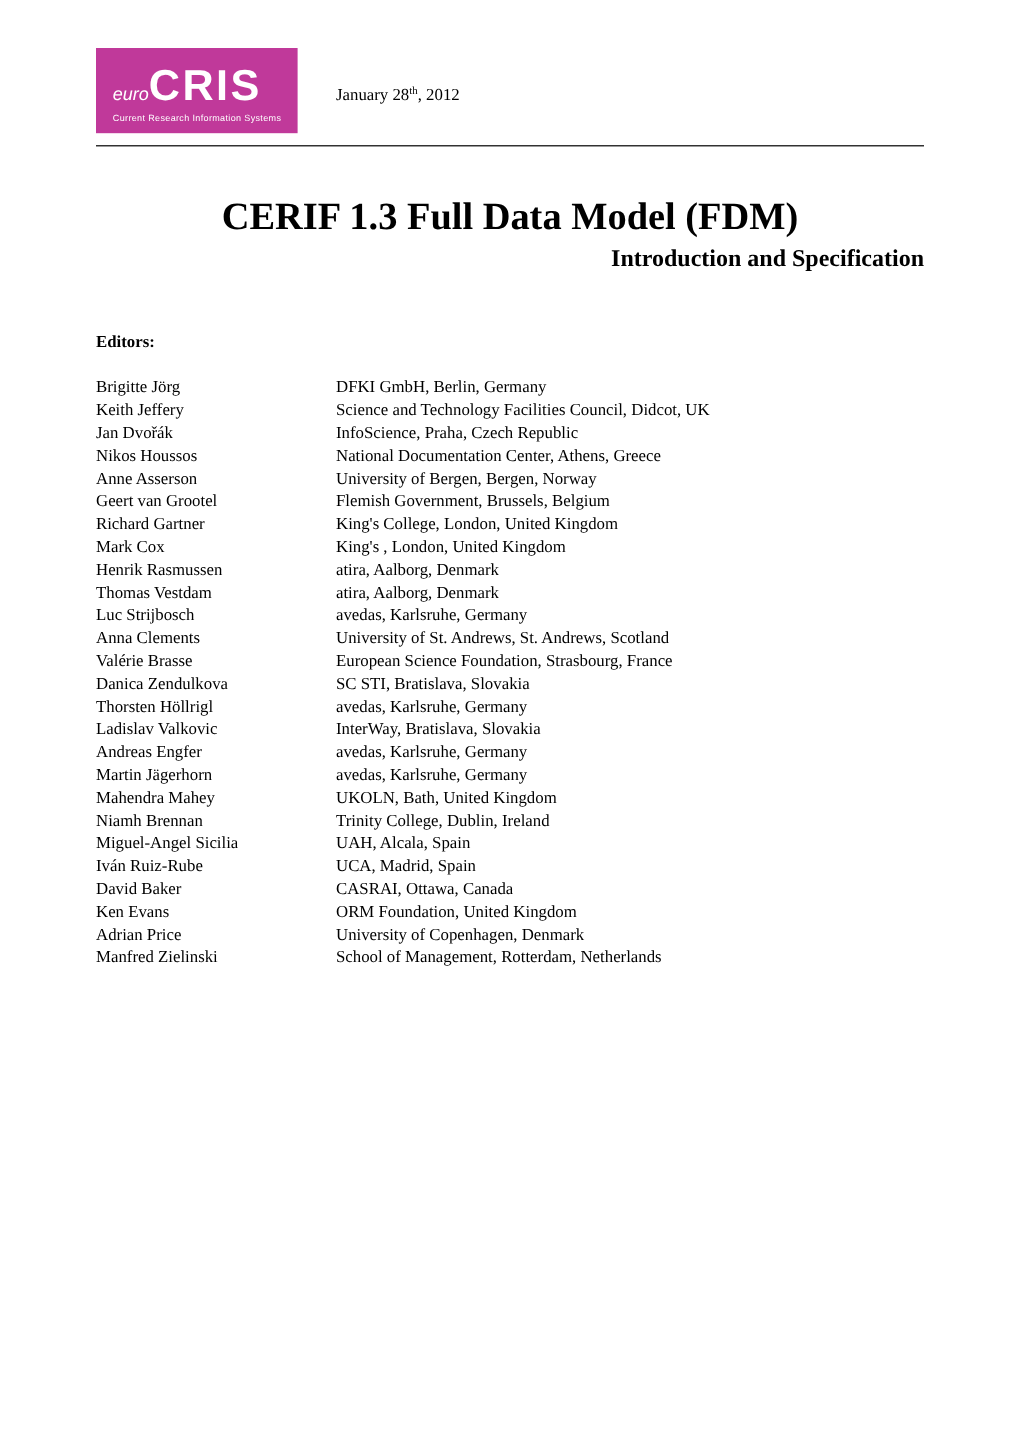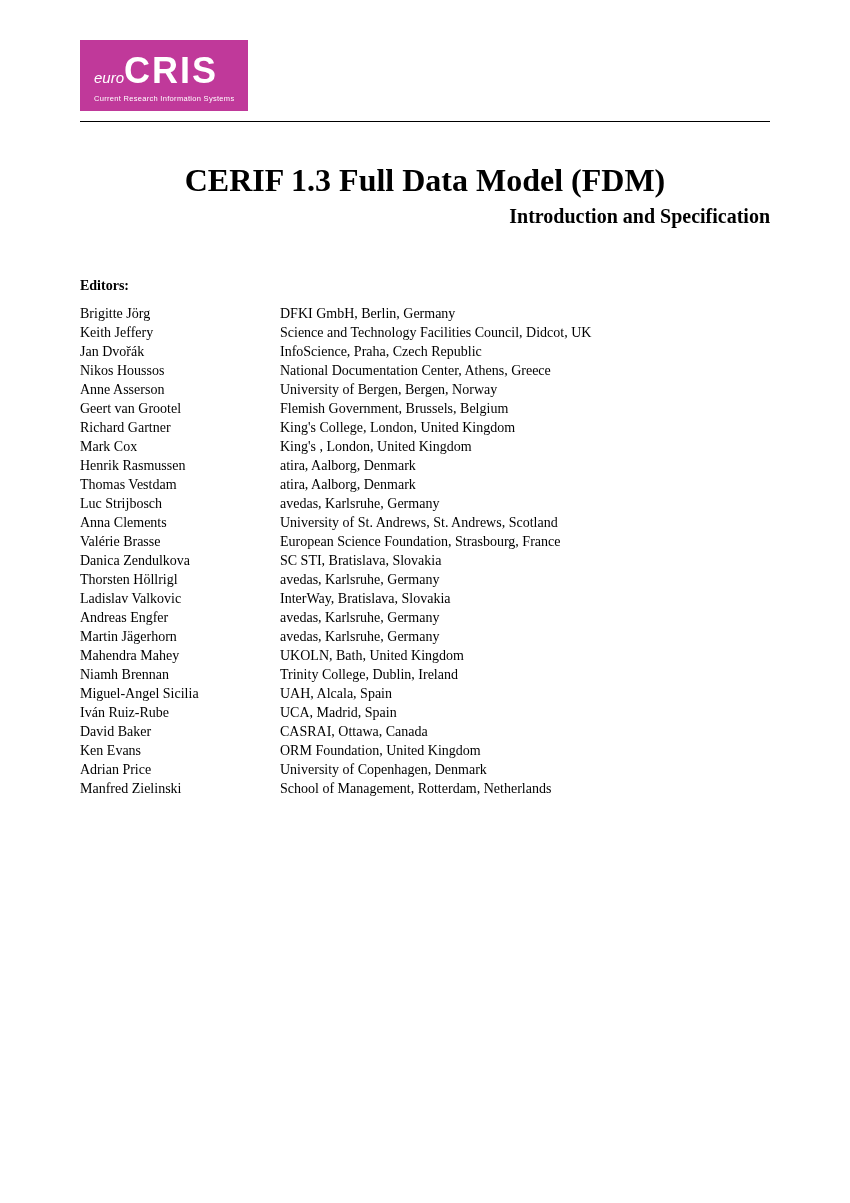--- a/index.html
+++ b/index.html
@@ -61,21 +61,21 @@
       color: #000;
       text-align: right;
     }
     .editors-section {
       margin-top: 10px;
     }
     .editors-label {
       font-size: 14px;
       font-weight: bold;
       color: #000;
-      margin-bottom: 10px;
+      margin-bottom: 20px;
     }
     .editors-table {
       width: 100%;
       border-collapse: collapse;
     }
     .editors-table tr td {
       font-size: 14px;
       color: #000;
       padding: 1.5px 0;
       vertical-align: top;
@@ -94,20 +94,23 @@
 
     <div class="logo-container">
       <div class="logo-box">
         <div>
           <span style="font-style:italic; font-size:15px; color:#fff; font-family: Arial, sans-serif;">euro</span><span style="font-size:36px; font-weight:900; color:#fff; font-family: Arial, sans-serif; letter-spacing:2px;">CRIS</span>
         </div>
         <div style="font-size:7.5px; color:#fff; font-family: Arial, sans-serif; letter-spacing:0.3px; margin-top:2px;">Current Research Information Systems</div>
       </div>
     </div>
 
+    <div class="header-date">
+      <span>January 28</span><sup>th</sup><span>, 2012</span>
+    </div>
   </div>
 
   <hr class="divider">
 
   <div class="title-section">
     <div class="title-main">CERIF 1.3 Full Data Model (FDM)</div>
     <div class="title-sub">Introduction and Specification</div>
   </div>
 
   <div class="editors-section">

